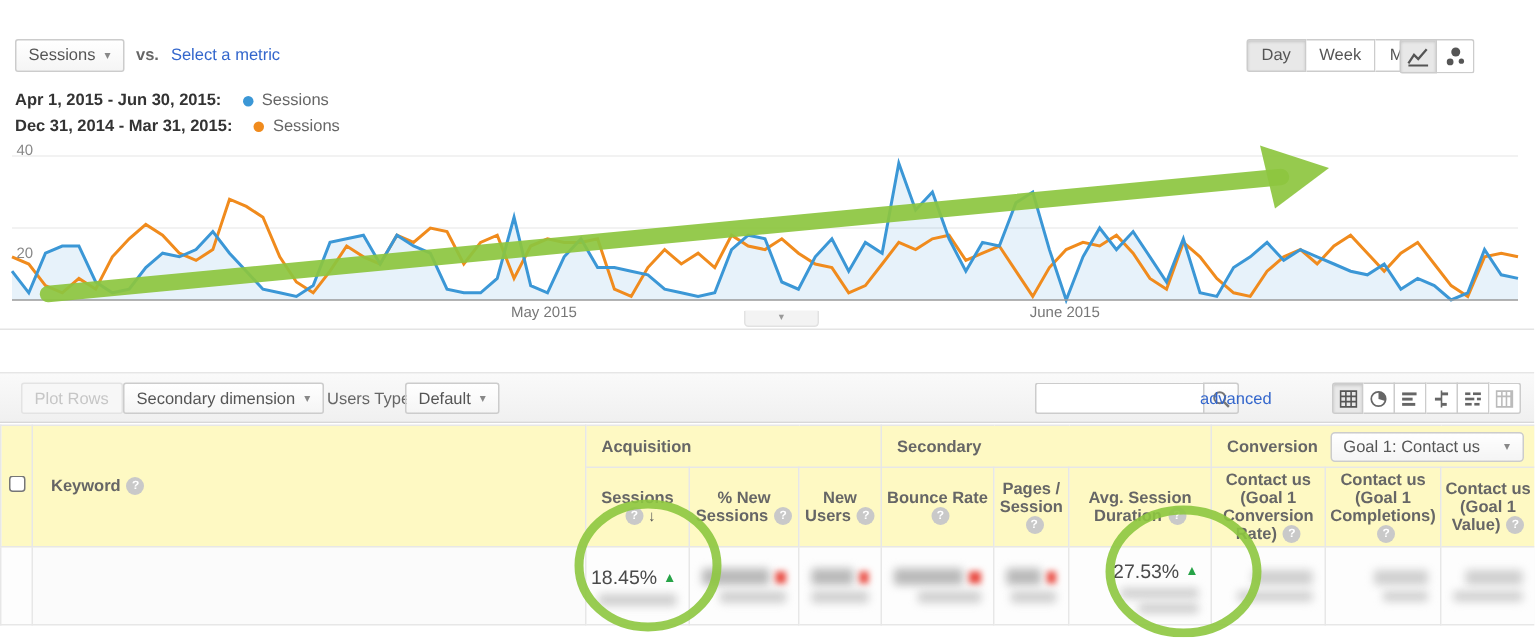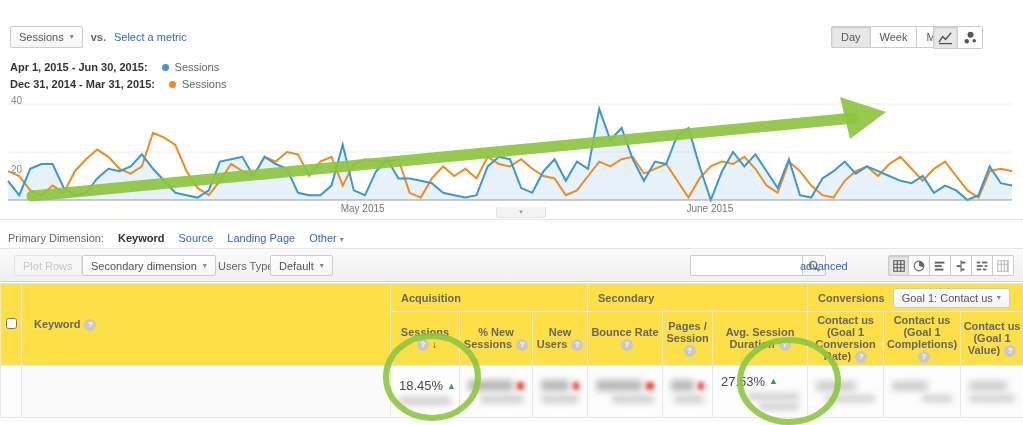--- a/index.html
+++ b/index.html
@@ -60,33 +60,33 @@
   .searchbox input { width:112px; height:21px; border:1px solid #ccc; border-right:none; border-radius:2px 0 0 2px; padding:0 6px; font-size:11px; }
   .search-btn { width:24px; height:21px; border:1px solid #ccc; border-radius:0 2px 2px 0; background:linear-gradient(#fff,#f2f2f2);
                 display:flex; align-items:center; justify-content:center; cursor:pointer; }
   .adv-link { position:absolute; top:11px; left:800px; }
   .viewbtns { position:absolute; top:6px; left:888px; display:flex; }
   .viewbtns .icon-btn { width:21px; height:21px; }
 
   
   table.ga { position:absolute; top:283px; left:0; width:1023px; border-collapse:collapse; table-layout:fixed; }
   table.ga th, table.ga td { border:1px solid #e7e7e7; font-size:11px; }
-  table.ga thead th { background:#fde047; color:#666; font-weight:bold; }
+  table.ga thead th { background:#fef9c3; color:#666; font-weight:bold; }
   .th-group { height:28px; text-align:left; padding-left:10px; }
   .th-metric { height:41px; text-align:center; vertical-align:middle; padding:2px; }
   .th-keyword { text-align:left; padding-left:12px; }
   .help { display:inline-block; width:12px; height:12px; border-radius:50%; background:#c9c9c9; color:#fff;
           font-size:8px; line-height:12px; text-align:center; font-weight:bold; vertical-align:middle; margin-left:4px; cursor:pointer; }
   .sort-arrow { color:#555; margin-left:3px; font-size:10px; }
-  .goal-dd { display:inline-flex; align-items:center; gap:4px; border:1px solid #ccc; border-radius:3px;
+  .goal-dd { display:inline-flex; align-items:center; gap:16px; border:1px solid #ccc; border-radius:3px;
              background:linear-gradient(#fff,#f4f4f4); padding:3px 8px; color:#555; margin-left:8px; font-weight:normal; cursor:pointer; }
   .conv-head { display:flex; align-items:center; }
   td.data-cell { height:52px; background:#fdfdfd; text-align:right; vertical-align:middle; padding:4px 8px; }
   td.kw-cell { background:#fbfbfb; }
-  .val-line { display:flex; align-items:center; justify-content:flex-start; gap:4px; font-size:13px; color:#4a4a4a; }
+  .val-line { display:flex; align-items:center; justify-content:flex-end; gap:4px; font-size:13px; color:#4a4a4a; }
   .up { color:#27a347; font-size:9px; }
   .blurbar { display:inline-block; background:#b9b9b9; filter:blur(3px); border-radius:2px; }
   .blurbar.light { background:#cfcfcf; }
   .red-sq { display:inline-block; width:8px; height:8px; background:#e8463c; filter:blur(2px); }
   .sub-line { margin-top:4px; display:flex; justify-content:flex-end; }
   .sub-line + .sub-line { margin-top:3px; }
   input[type=checkbox] { width:11px; height:11px; }
 
   
   #overlay { position:absolute; left:0; top:0; width:1023px; height:425px; pointer-events:none; z-index:50; }
@@ -147,27 +147,20 @@
       <polyline id="line1" fill="none" stroke-width="2" points="8.0,76.2 19.2,81.0 30.3,95.4 41.5,100.2 52.6,90.6 63.8,97.8 74.9,76.2 86.1,64.2 97.2,54.6 108.4,61.8 119.6,73.8 130.7,78.6 141.9,71.4 153.0,37.8 164.2,42.6 175.3,49.8 186.5,76.2 197.6,93.0 208.8,100.2 220.0,85.8 231.1,69.0 242.3,76.2 253.4,81.0 264.6,61.8 275.7,66.6 286.9,57.0 298.0,59.4 309.2,81.0 320.4,66.6 331.5,61.8 342.7,90.6 353.8,69.0 365.0,64.2 376.1,66.6 387.3,66.6 398.4,64.2 409.6,97.8 420.8,102.6 431.9,83.4 443.1,71.4 454.2,81.0 465.4,73.8 476.5,83.4 487.7,61.8 498.8,69.0 510.0,71.4 521.2,64.2 532.3,73.8 543.5,81.0 554.6,83.4 565.8,100.2 576.9,95.4 588.1,81.0 599.2,66.6 610.4,71.4 621.6,64.2 632.7,61.8 643.9,78.6 655.0,73.8 666.2,69.0 677.3,85.8 688.5,102.6 699.6,83.4 710.8,71.4 722.0,66.6 733.1,69.0 744.3,61.8 755.4,73.8 766.6,90.6 777.7,97.8 788.9,66.6 800.0,76.2 811.2,90.6 822.4,100.2 833.5,102.6 844.7,85.8 855.8,76.2 867.0,71.4 878.1,81.0 889.3,69.0 900.4,61.8 911.6,73.8 922.8,85.8 933.9,73.8 945.1,66.6 956.2,81.0 967.4,95.4 978.5,102.6 989.7,76.2 1000.8,73.8 1012.0,76.2" stroke="#f08b1d"></polyline>
       <polyline id="line0" fill="none" stroke-width="2" points="8.0,85.8 19.2,100.2 30.3,73.8 41.5,69.0 52.6,69.0 63.8,93.0 74.9,100.2 86.1,97.8 97.2,83.4 108.4,73.8 119.6,76.2 130.7,71.4 141.9,59.4 153.0,73.8 164.2,85.8 175.3,97.8 186.5,100.2 197.6,102.6 208.8,95.4 220.0,66.6 231.1,64.2 242.3,61.8 253.4,81.0 264.6,61.8 275.7,69.0 286.9,73.8 298.0,97.8 309.2,100.2 320.4,100.2 331.5,90.6 342.7,49.8 353.8,95.4 365.0,100.2 376.1,76.2 387.3,64.2 398.4,83.4 409.6,83.4 420.8,85.8 431.9,88.2 443.1,97.8 454.2,100.2 465.4,102.6 476.5,100.2 487.7,71.4 498.8,61.8 510.0,64.2 521.2,93.0 532.3,97.8 543.5,76.2 554.6,64.2 565.8,85.8 576.9,66.6 588.1,73.8 599.2,13.8 610.4,45.0 621.6,33.0 632.7,64.2 643.9,85.8 655.0,66.6 666.2,69.0 677.3,40.2 688.5,33.0 699.6,71.4 710.8,105.0 722.0,76.2 733.1,57.0 744.3,71.4 755.4,59.4 766.6,76.2 777.7,93.0 788.9,64.2 800.0,100.2 811.2,102.6 822.4,83.4 833.5,76.2 844.7,66.6 855.8,78.6 867.0,71.4 878.1,76.2 889.3,81.0 900.4,85.8 911.6,88.2 922.8,81.0 933.9,97.8 945.1,90.6 956.2,95.4 967.4,105.0 978.5,100.2 989.7,71.4 1000.8,88.2 1012.0,90.6" stroke="#3b97d6"></polyline>
       <line x1="8" y1="105" x2="1012" y2="105" stroke="#9a9a9a" stroke-width="1"></line>
     </svg>
     <div class="xlabel" id="xlab0" style="left: 340.667px;">May 2015</div>
     <div class="xlabel" id="xlab1" style="left: 686.489px;">June 2015</div>
     <div class="chart-handle">▾</div>
   </div>
   <div class="bottom-divider"></div>
 
-  <div class="pd-row">
-    <span class="pd-label">Primary Dimension:</span>
-    <span class="pd-opt selected">Keyword</span>
-    <span class="pd-opt">Source</span>
-    <span class="pd-opt">Landing Page</span>
-    <span class="pd-opt"><span>Other</span> <span class="caret">▾</span></span>
-  </div>
 
   <div class="toolbar">
     <div class="tb-btn disabled" style="left:14px;">Plot Rows</div>
     <div class="tb-btn" style="left:82px;">
       <span>Secondary dimension</span>
       <span class="caret">▾</span>
     </div>
     <span class="tb-label" style="left:218px;">Users Type:</span>
     <div class="tb-btn" style="left:270px;">
       <span>Default</span>
@@ -247,21 +240,21 @@
         <th rowspan="2" style="text-align:center;">
           <input type="checkbox" style="">
         </th>
         <th rowspan="2" class="th-keyword">
           <span>Keyword</span><span class="help">?</span>
         </th>
         <th colspan="3" class="th-group">Acquisition</th>
         <th colspan="3" class="th-group">Secondary</th>
         <th colspan="3" class="th-group">
           <div class="conv-head">
-            <span>Conversions</span>
+            <span>Conversion</span>
             <span class="goal-dd">
               <span>Goal 1: Contact us</span>
               <span class="caret">▾</span>
             </span>
           </div>
         </th>
       </tr>
       <tr>
         <th class="th-metric">
           <span>Sessions</span><span class="help">?</span><span class="sort-arrow">↓</span>

